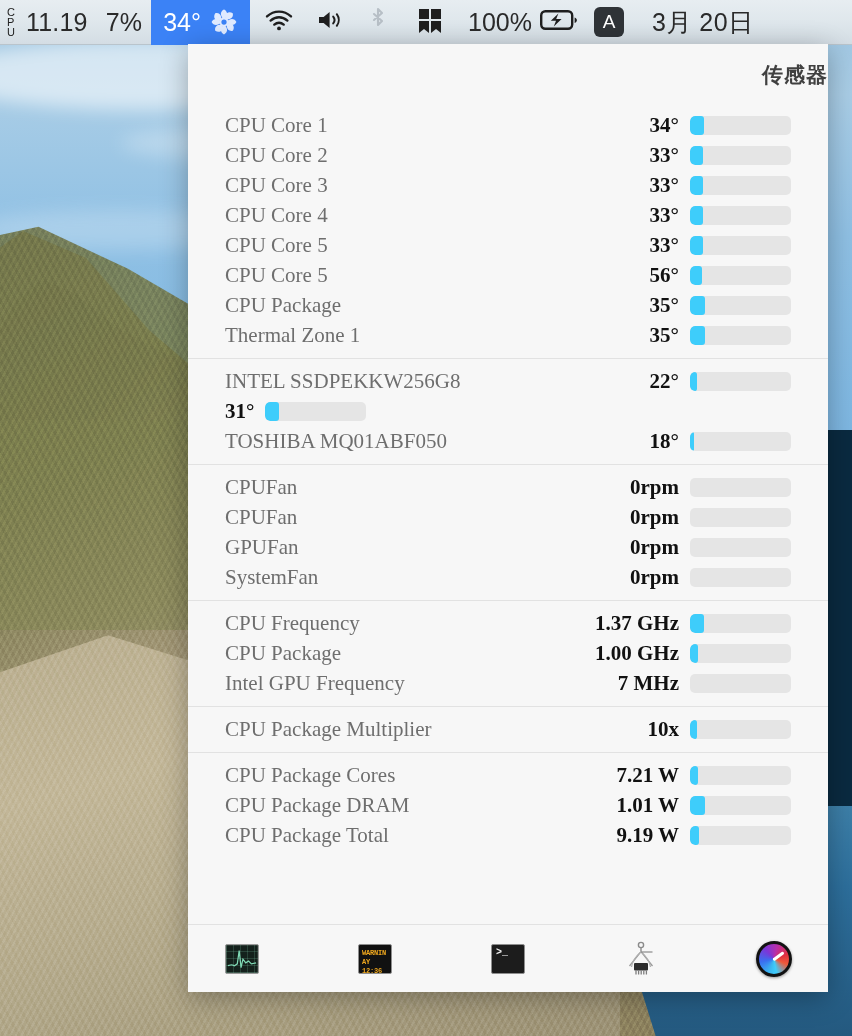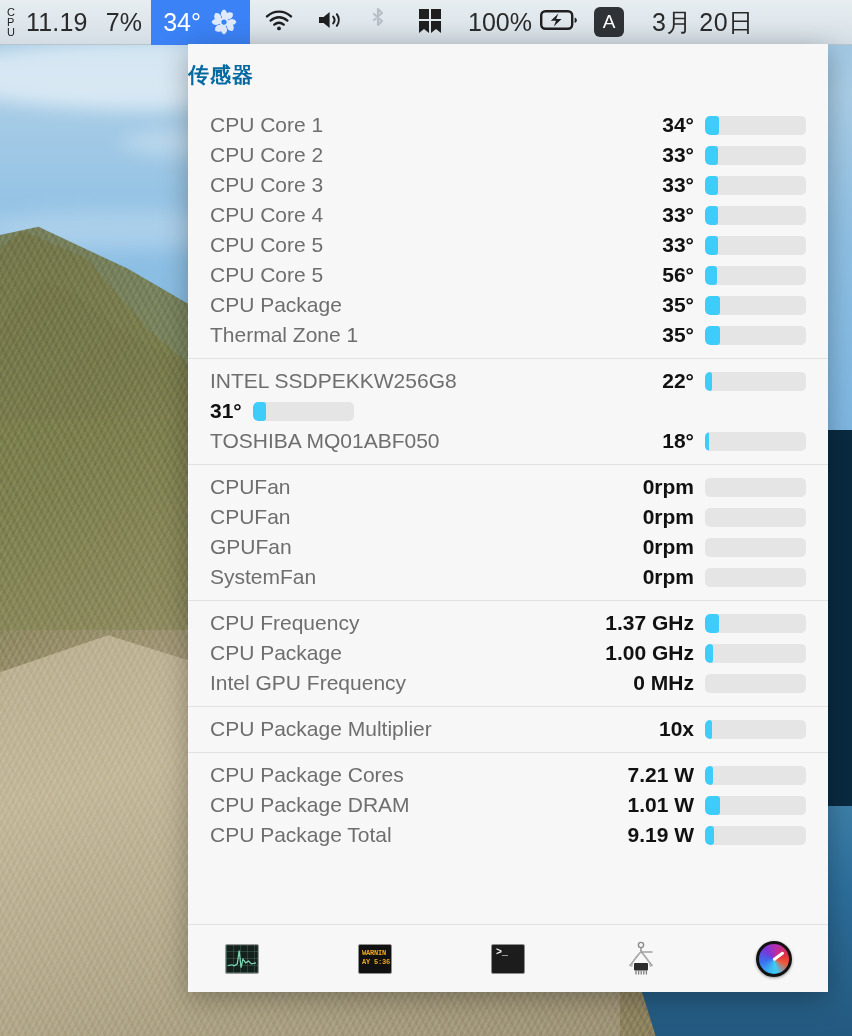--- a/index.html
+++ b/index.html
@@ -86,24 +86,24 @@
 
   
   #panel {
     position:absolute; left:188px; top:44px; width:640px; height:948px;
     background:#f7f7f7; z-index:40;
     box-shadow:0 6px 26px rgba(0,0,0,.30);
     display:flex; flex-direction:column;
     overflow:hidden;
   }
   .panel-title {
-    text-align:left; color:#0369a1; font-size:21px; font-weight:700;
+    text-align:right; color:#404040; font-size:21px; font-weight:700;
     padding:17px 0 14px; letter-spacing:1px;
   }
-  .section { padding:7px 0 8px; }
+  .section { padding:7px 15px 8px;font-family:Liberation Serif, serif; }
   .section + .section { border-top:1px solid #e2e2e2; }
   .row {
     display:flex; align-items:center; height:30px; padding:0 22px;
   }
   .row-label {
     flex:1; color:#6e6e6e; font-size:21px; font-weight:400; white-space:nowrap;
     letter-spacing:0;
   }
   .row-value {
     color:#111; font-size:21px; font-weight:700; text-align:right;
@@ -413,21 +413,21 @@
         </div>
         <div class="row">
           <div class="row-label">CPU Package</div>
           <div class="row-value">1.00 GHz</div>
           <div class="bar" style="background: rgb(229, 229, 229);">
             <div class="bar-fill" style="width: 8%; background: rgb(62, 205, 251);"></div>
           </div>
         </div>
         <div class="row">
           <div class="row-label">Intel GPU Frequency</div>
-          <div class="row-value">0 MHz</div>
+          <div class="row-value">7 MHz</div>
           <div class="bar" style="background: rgb(229, 229, 229);">
             <div class="bar-fill" style="width: 0%; background: rgb(62, 205, 251);"></div>
           </div>
         </div>
       </div>
       <div class="section">
         <div class="row">
           <div class="row-label">CPU Package Multiplier</div>
           <div class="row-value">10x</div>
           <div class="bar" style="background: rgb(229, 229, 229);">
@@ -463,21 +463,21 @@
       <div class="tb-btn">
         <span class="ico-scope">
           <svg viewBox="0 0 34 30">
             <polyline points="2,22 6,21 9,22 12,20 14,6 16,24 18,15 21,19 24,17 27,20 32,19" fill="none" stroke="#7fd8b4" stroke-width="1.3"></polyline>
           </svg>
         </span>
       </div>
       <div class="tb-btn">
         <div class="ico-console">
           <div>WARNIN</div>
-          <div>AY 5:36</div>
+          <div>AY 12:36</div>
         </div>
       </div>
       <div class="tb-btn">
         <span class="ico-term"></span>
       </div>
       <div class="tb-btn">
         <svg width="38" height="38" viewBox="0 0 38 38">
           <circle cx="19" cy="5" r="2.6" fill="none" stroke="#8b8b8b" stroke-width="1.4"></circle>
           <path d="M19 7.6v4" stroke="#8b8b8b" stroke-width="1.4" fill="none"></path>
           <path d="M19 11.6L7.5 26M19 11.6L30.5 26" stroke="#9a9a9a" stroke-width="1.3" fill="none"></path>

